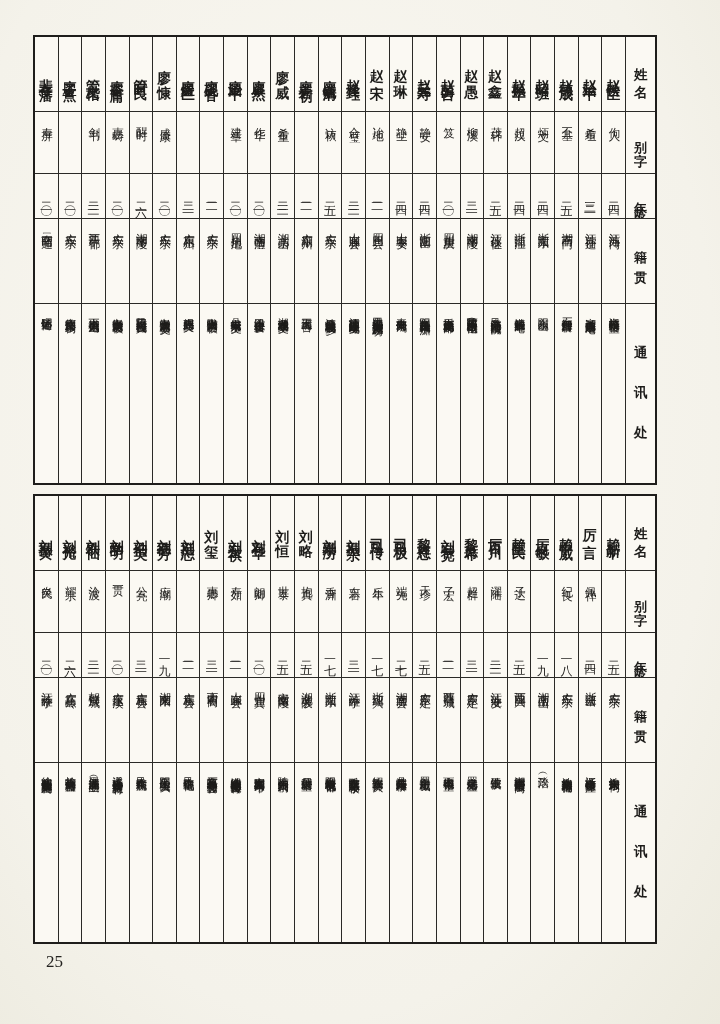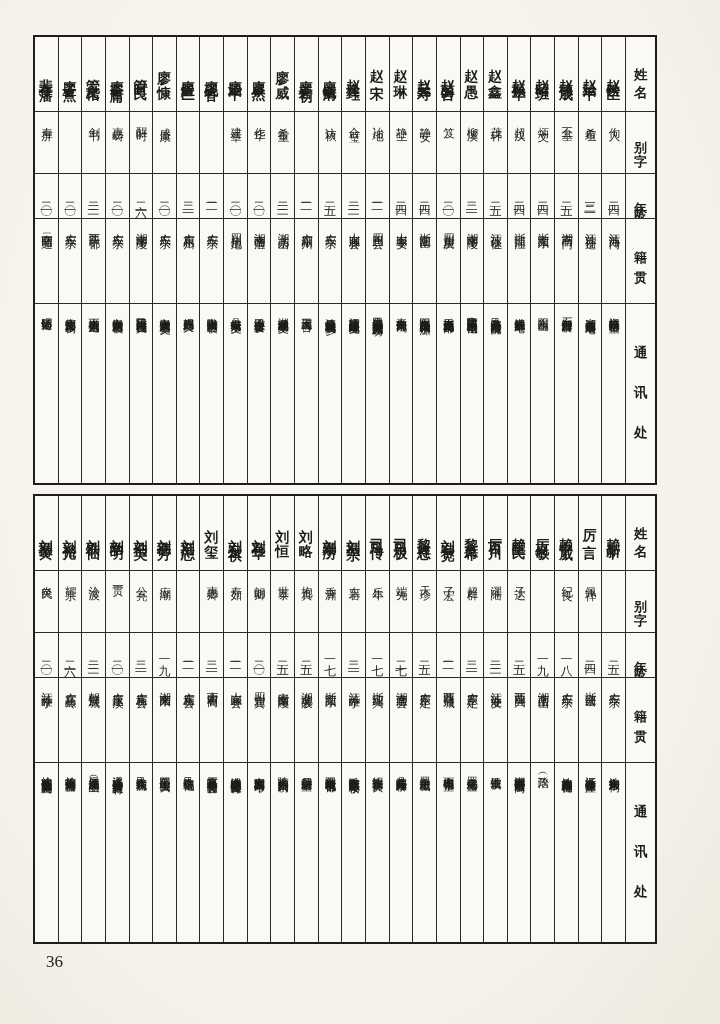--- a/index.html
+++ b/index.html
@@ -421,13 +421,13 @@
     </div>
     <div class="col">
       <div class="cell c-name" style="letter-spacing: 4px;">刘振黄</div>
       <div class="cell c-alias">炎民</div>
       <div class="cell c-age">二〇</div>
       <div class="cell c-origin">江苏睢宁</div>
       <div class="cell c-address">徐州宿迁县西耿车集刘宜则转</div>
     </div>
   </section>
 
-<div class="page-number">36</div>
+<div class="page-number">25</div>
 
 </body></html>

